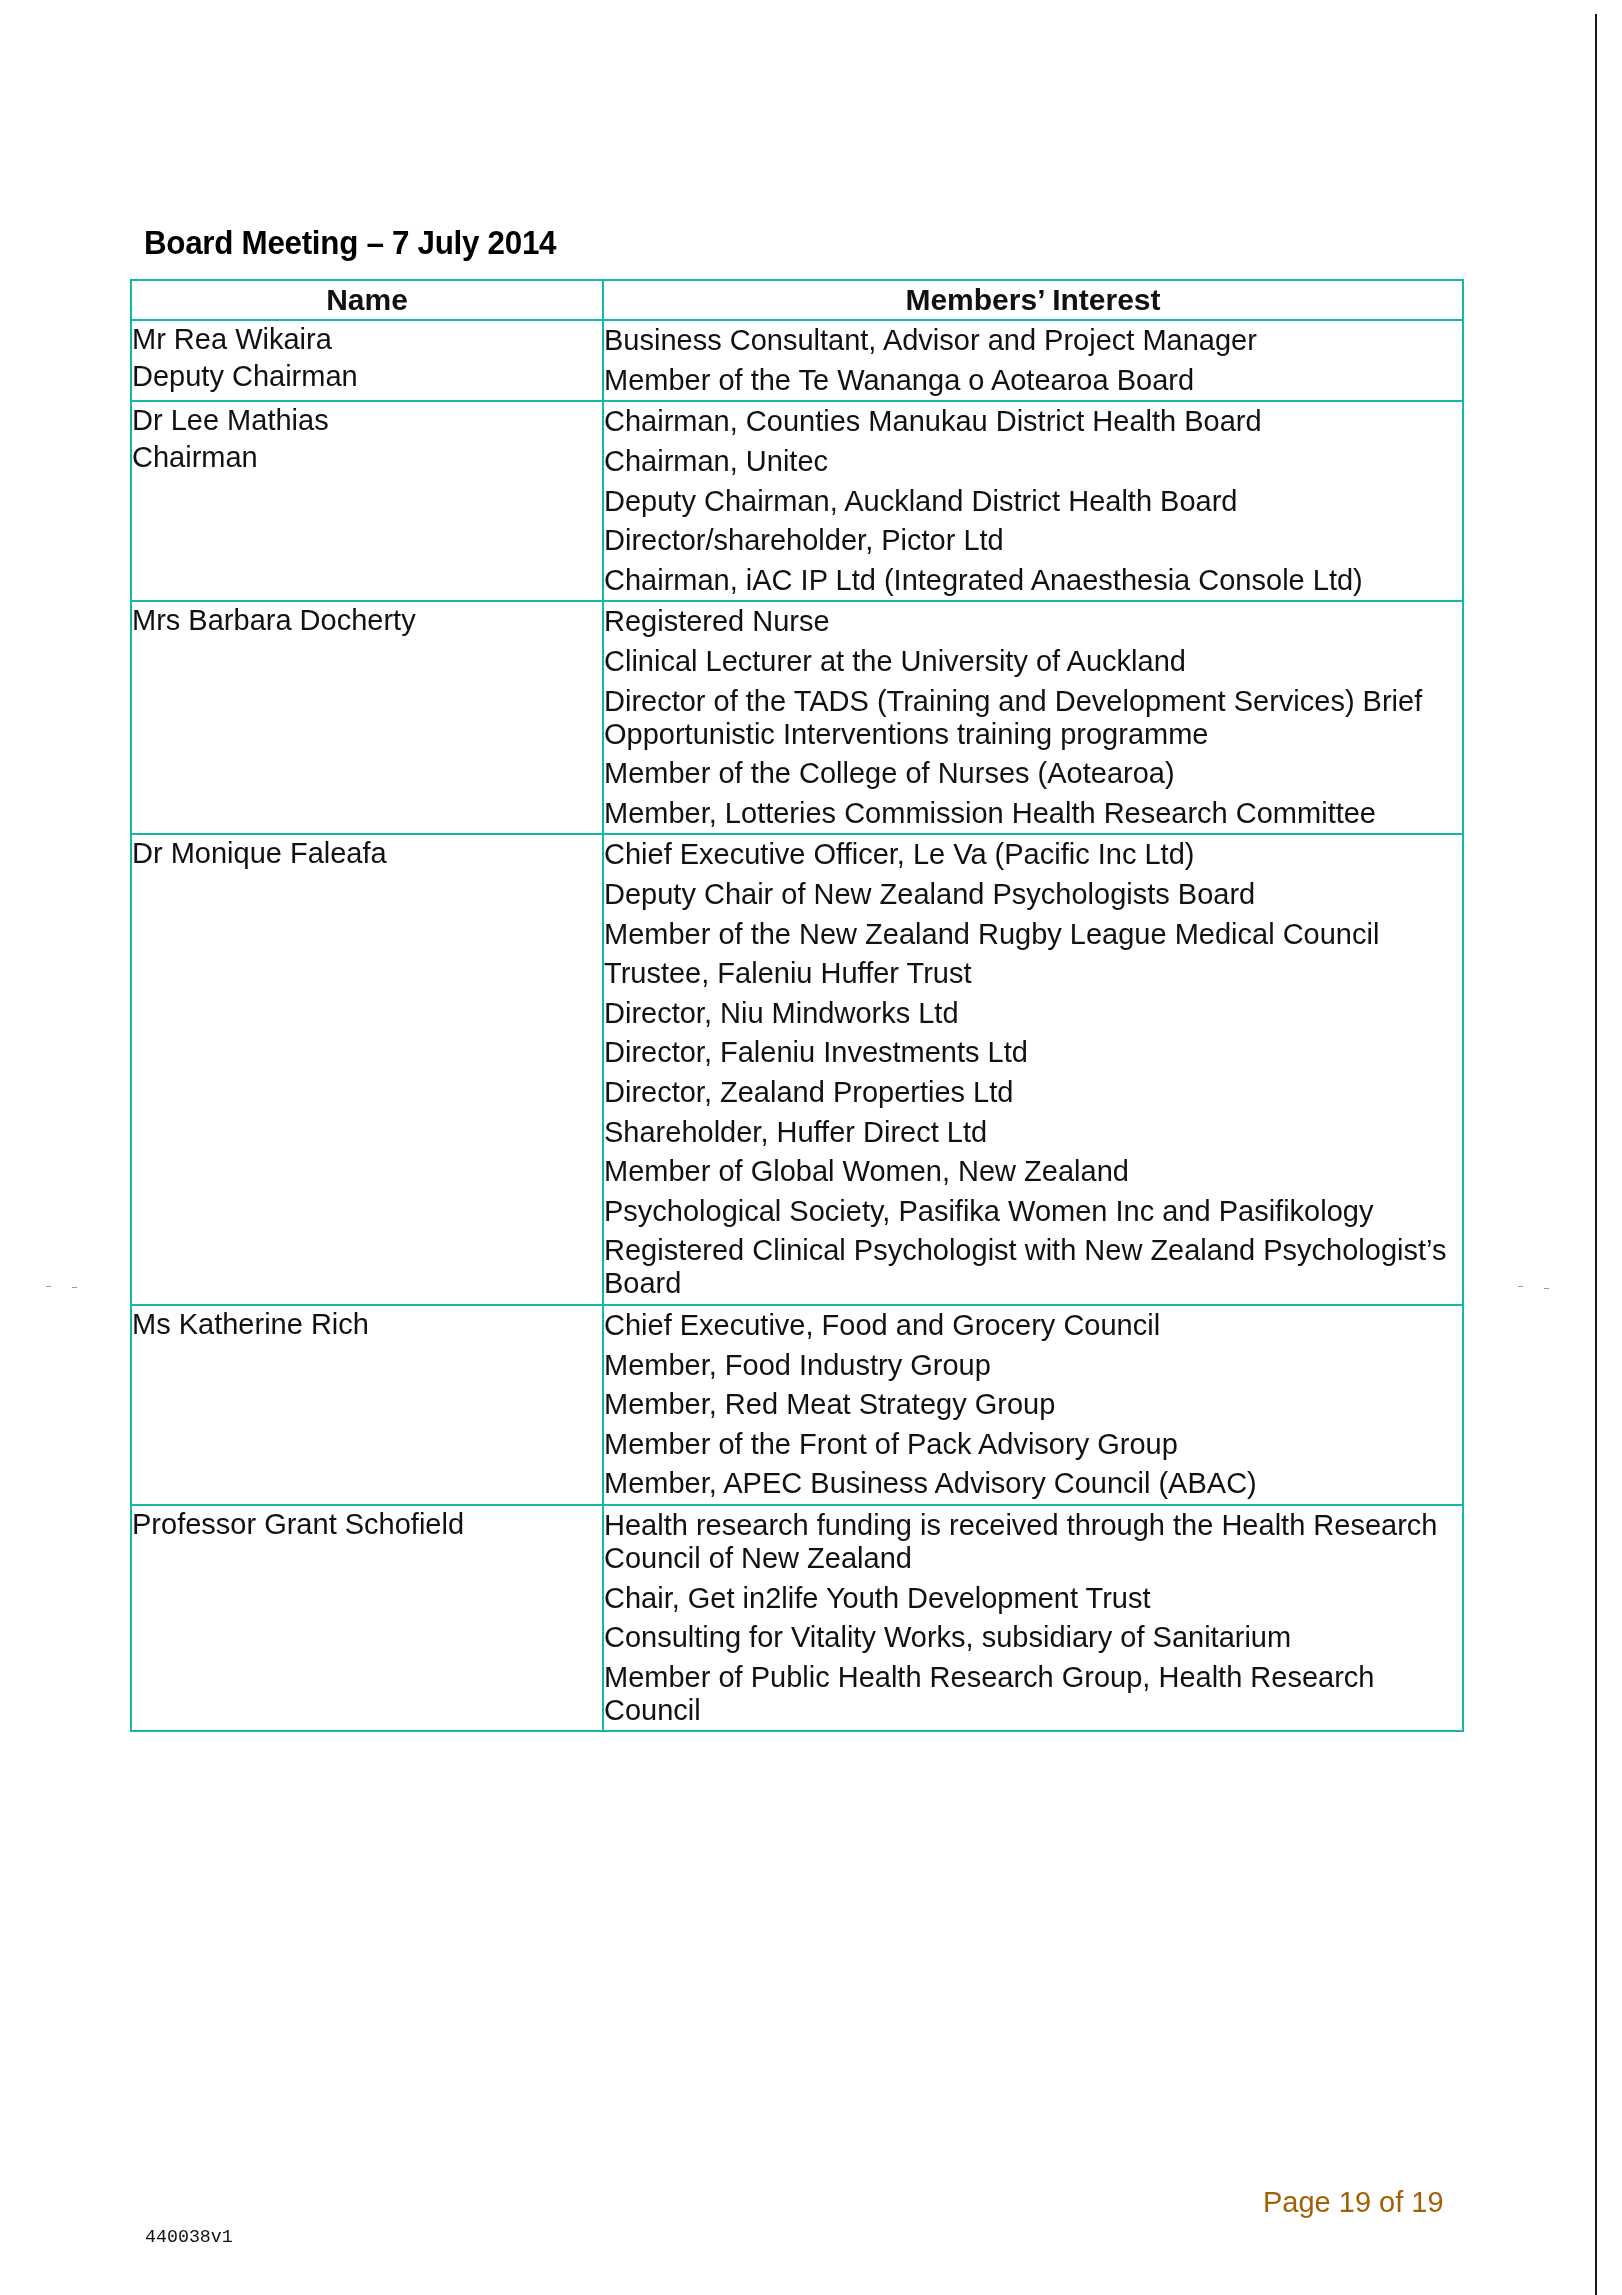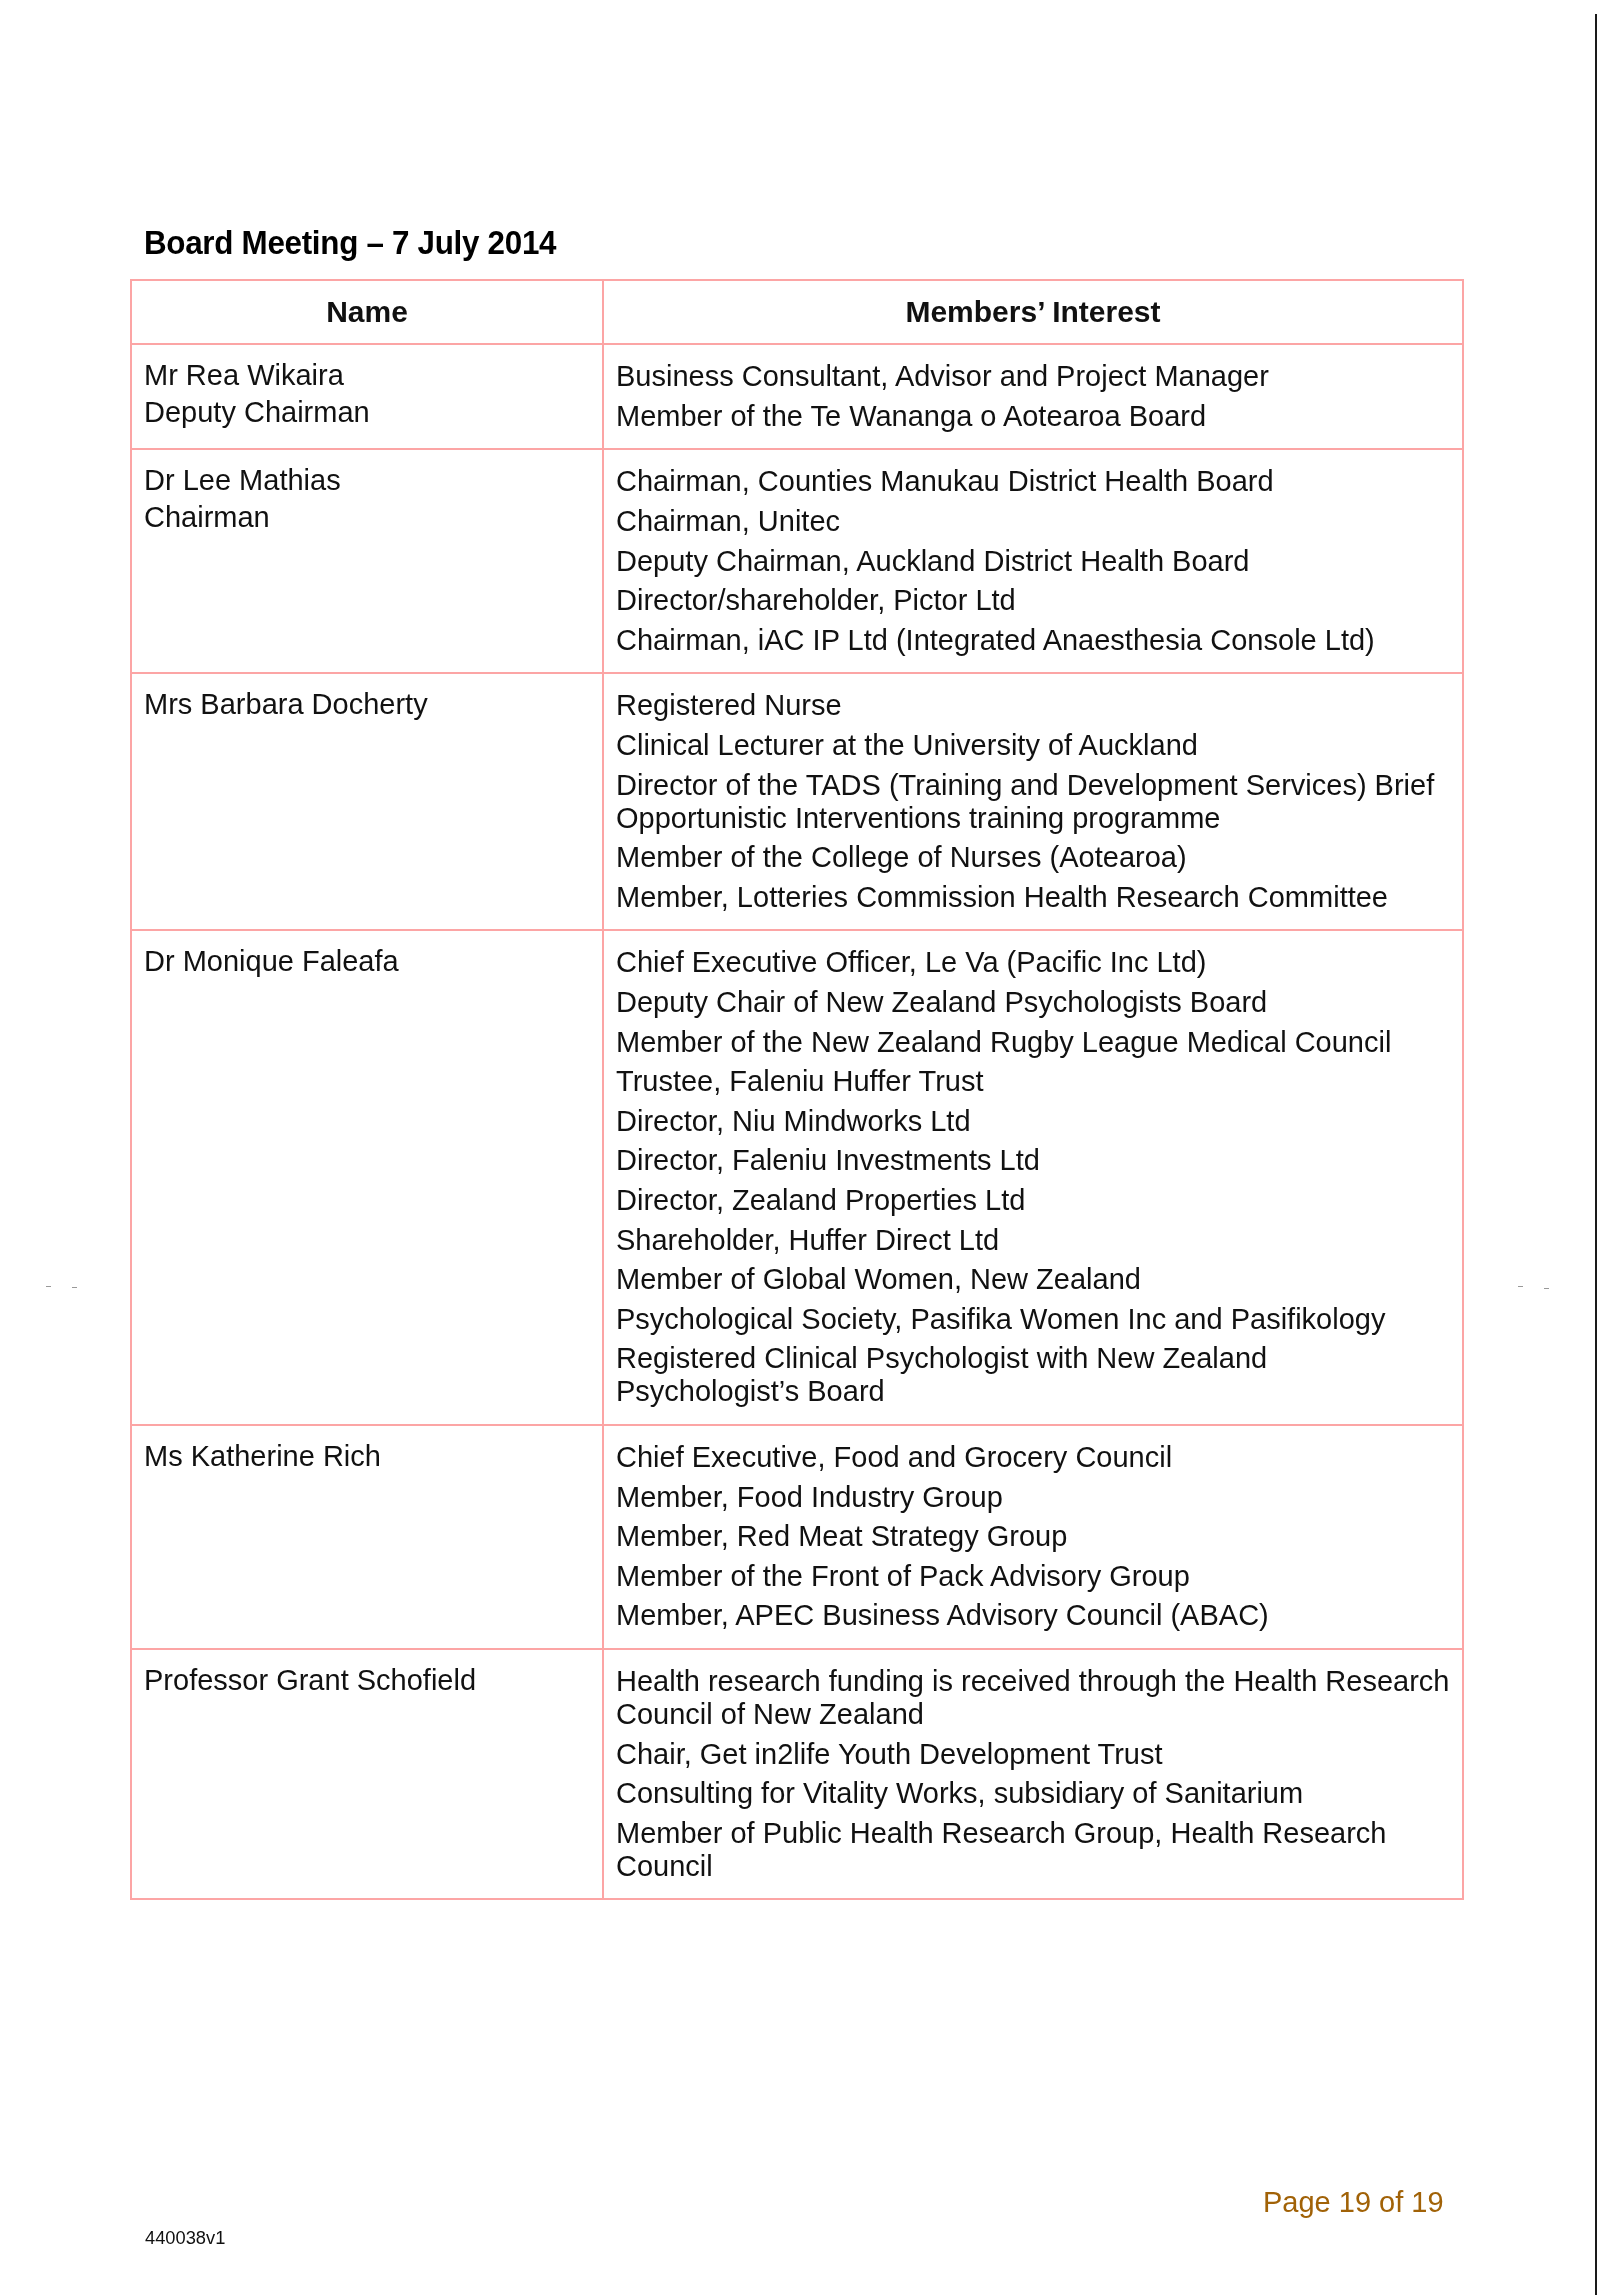--- a/index.html
+++ b/index.html
@@ -18,42 +18,42 @@
     transform: scaleX(0.95); transform-origin: left top;
   }
   table.interests {
     position: absolute; left: 130px; top: 279px;
     width: 1332px; border-collapse: collapse;
     table-layout: fixed;
   }
   table.interests col.c-name { width: 472px; }
   table.interests col.c-int  { width: 860px; }
   table.interests th, table.interests td {
-    border: 2px solid #fca5a5; vertical-align: top; padding: 12px;
+    border: 2px solid #14b8a6; vertical-align: top; padding: 0;
   }
   table.interests th {
     font-weight: bold; font-size: 30px; height: 38px; line-height: 37px;
     text-align: center;
   }
   .cell-name {
     padding: 7.9px 14.4px 0 14.4px; font-size: 29px; line-height: 37px;
   }
   .cell-name .nm, .cell-name .role { display: block; }
   .cell-int { padding: 3.9px 13px 5.2px 14.4px; }
   .int-item {
     display: block; font-size: 29px; line-height: 33px;
     padding: 3.3px 0 3.3px 0;
   }
   .footer-page {
     position: absolute; left: 1263px; top: 2186px;
     font-size: 29px; color: #a16207;
   }
   .footer-docid {
     position: absolute; left: 145px; top: 2227px;
-    font-size: 18.3px; color: #111;
+    font-size: 18.3px; color: #111; font-family: Liberation Mono, monospace;
   }
   .speck { position: absolute; background: #999; height: 1.3px; width: 5.2px; }
 </style>
 </head>
 <body>
 
 <div class="scan-edge"></div>
 
 <div class="doc-title">Board Meeting – 7 July 2014</div>
 

